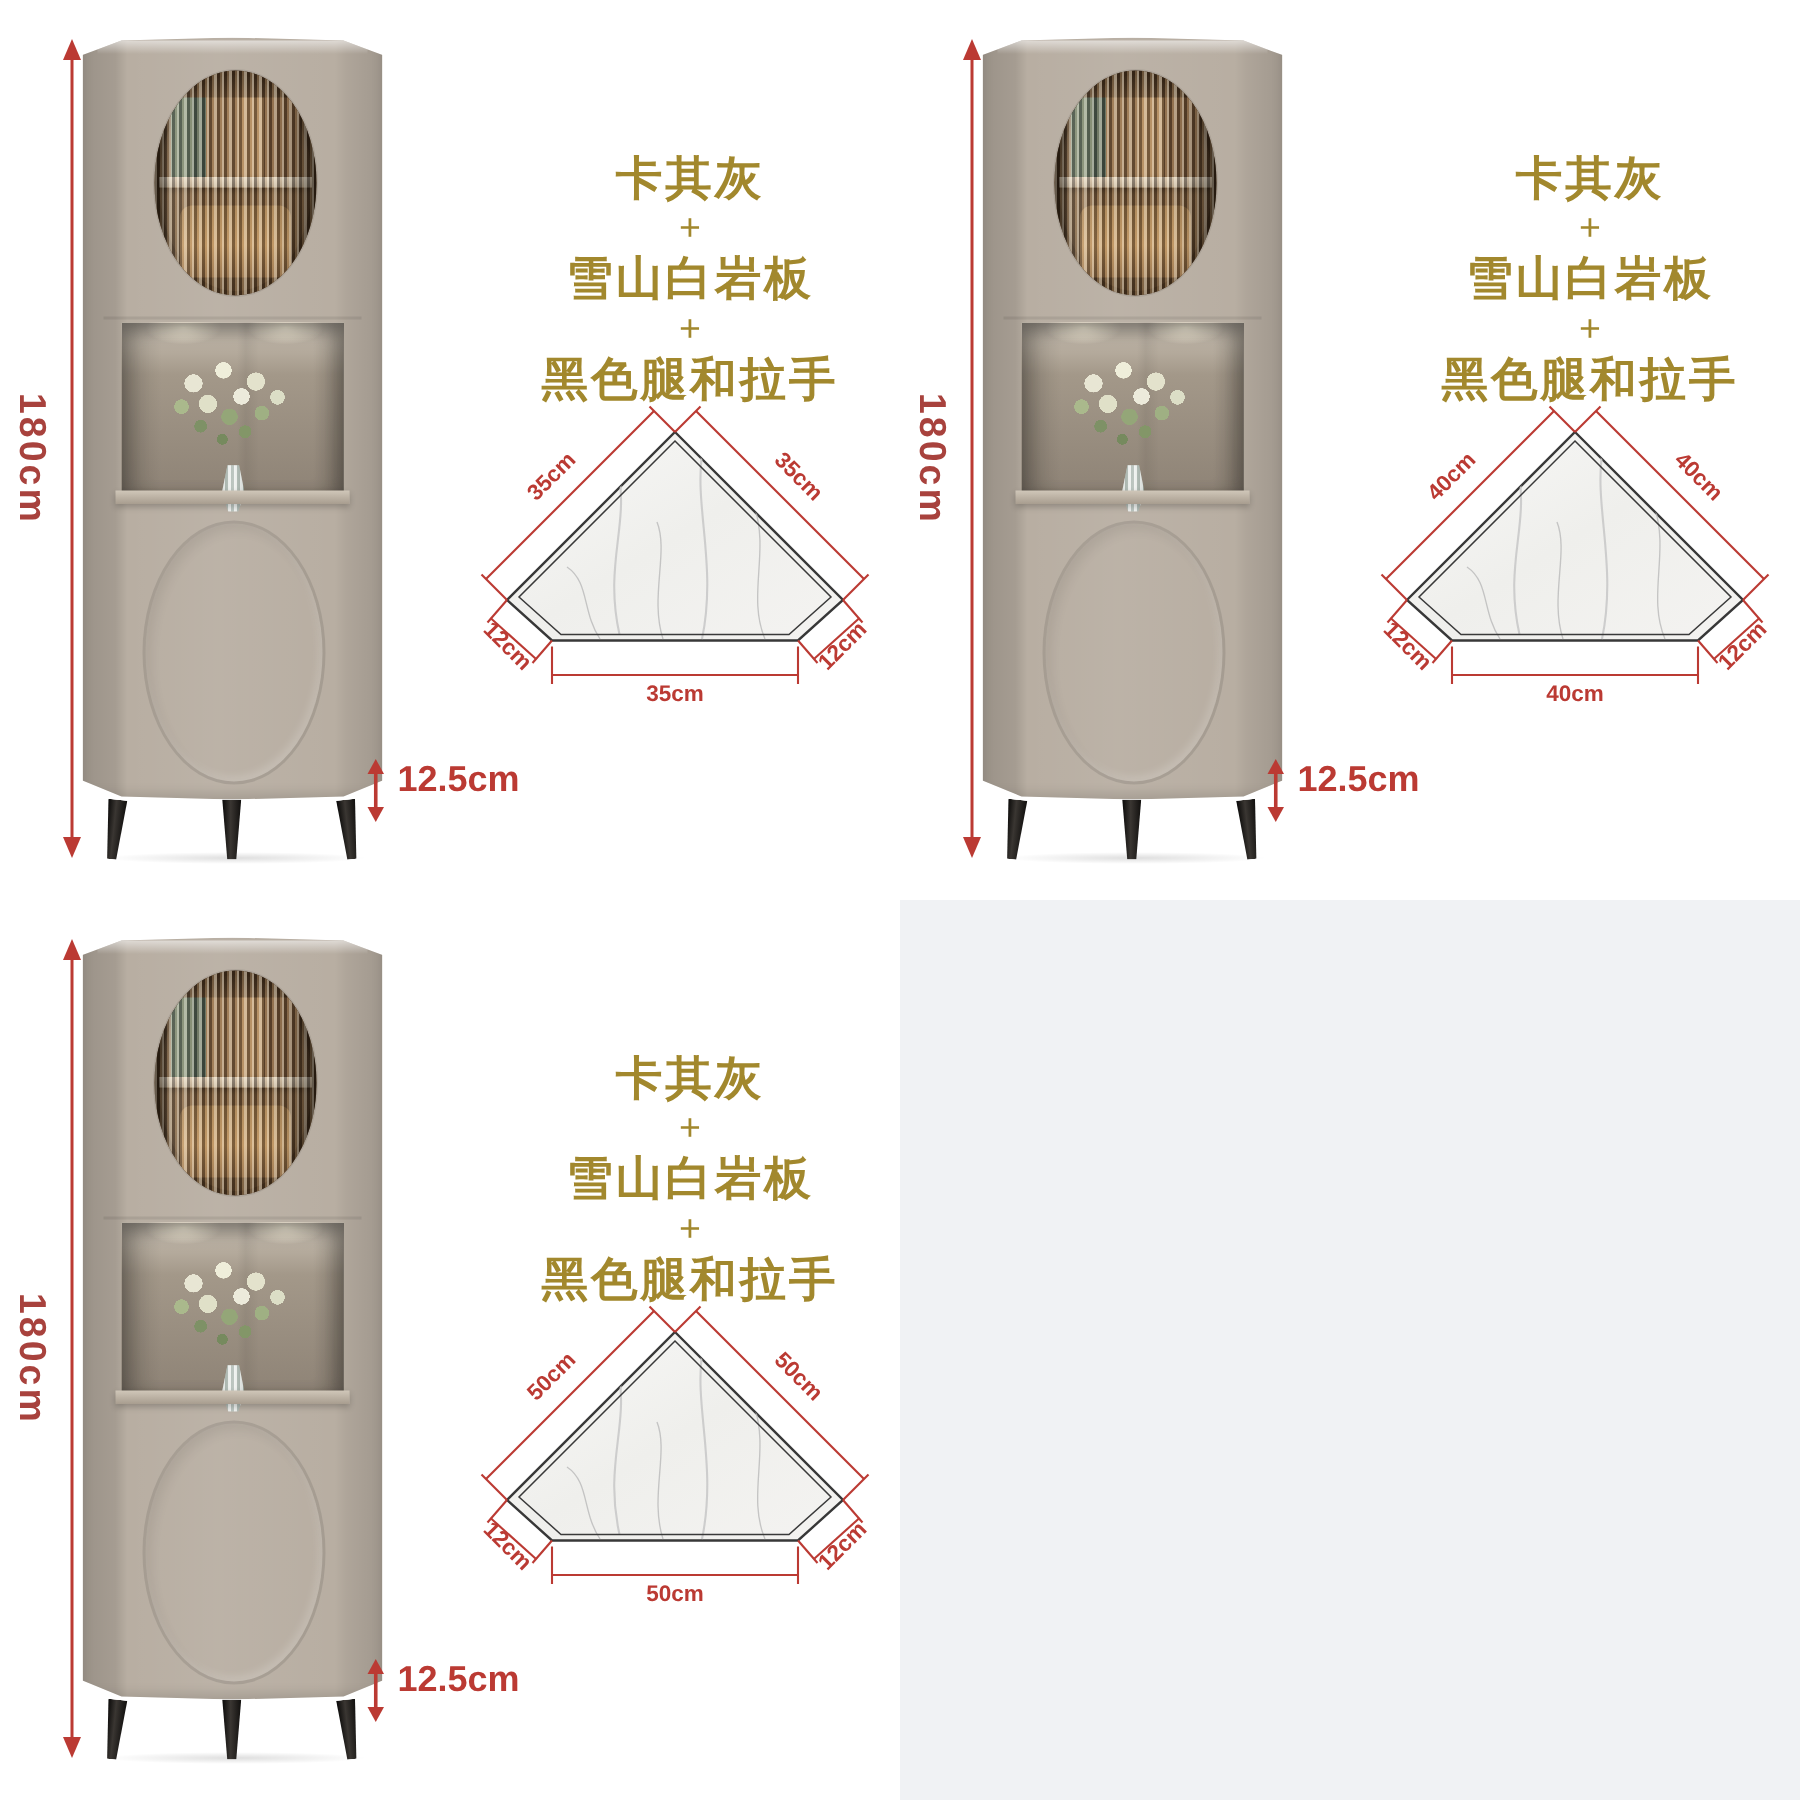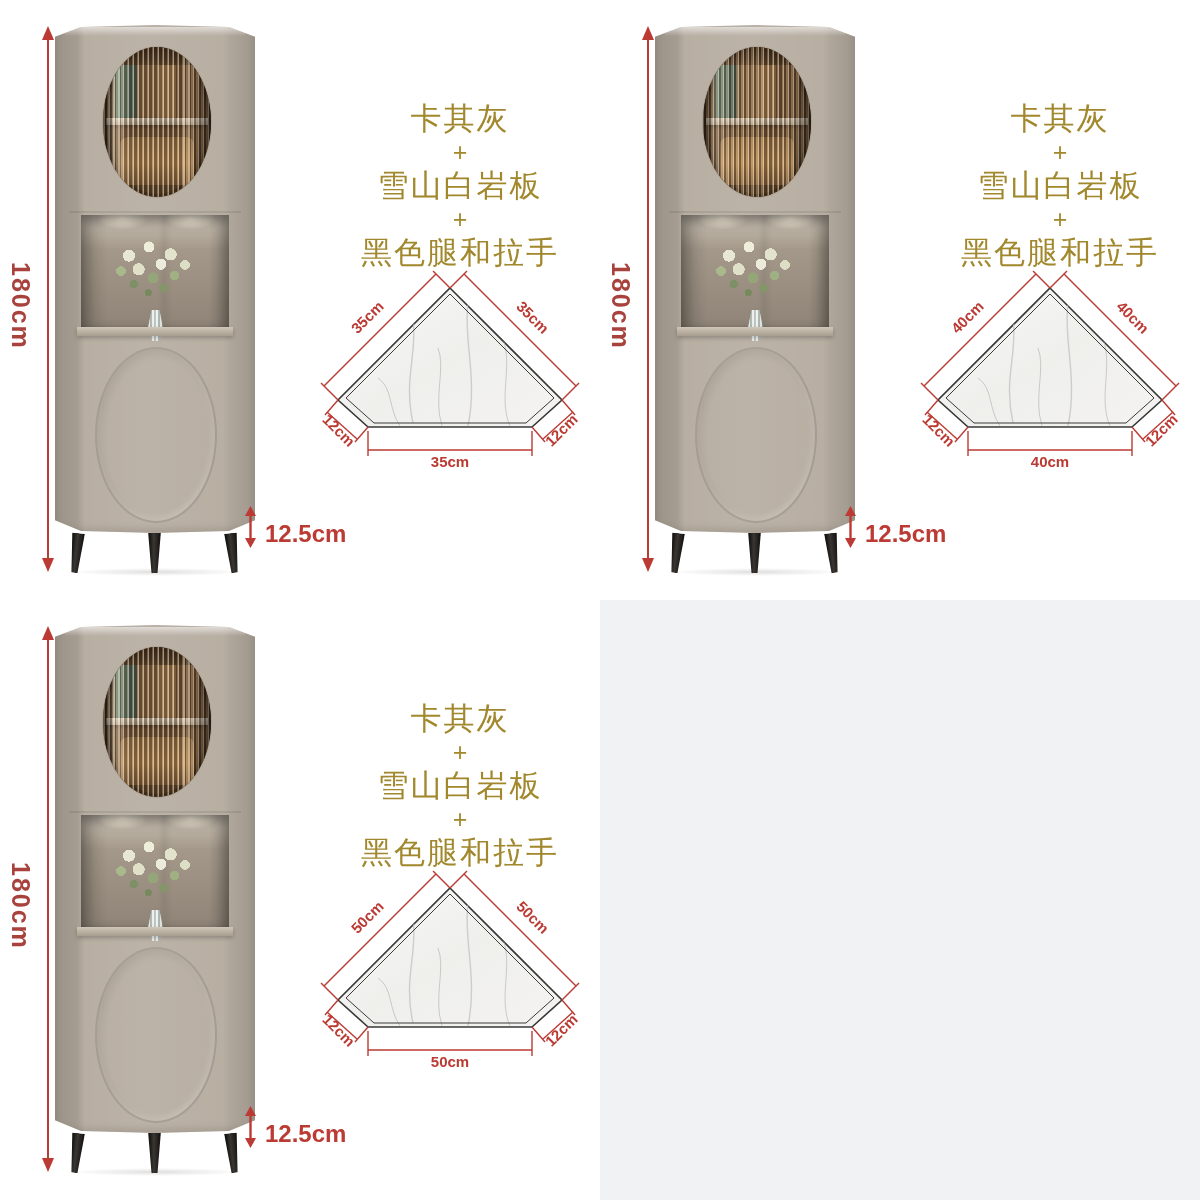--- a/index.html
+++ b/index.html
@@ -85,29 +85,29 @@
   .leg-r{left:170px;transform:rotate(-6deg);}
   .floor-shadow{position:absolute;left:14px;top:543px;width:176px;height:8px;
     background:radial-gradient(ellipse at center,rgba(0,0,0,0.13),transparent 70%);}
 
   
   .hdim{position:absolute;left:40px;top:26px;}
   .hdim line{stroke:#bb3a33;stroke-width:2;}
   .hdim polygon{fill:#bb3a33;}
   .hlabel{position:absolute;left:6px;top:262px;writing-mode:vertical-rl;text-orientation:mixed;
     font-size:25px;font-weight:bold;color:#a8423d;letter-spacing:2px;}
-  .legdim{position:absolute;left:244px;top:506px;height:42px;display:flex;align-items:flex-end;}
+  .legdim{position:absolute;left:244px;top:506px;height:42px;display:flex;align-items:flex-start;}
   .legdim svg{display:block;}
   .legdim line{stroke:#bb3a33;stroke-width:2.4;}
   .legdim polygon{fill:#bb3a33;}
   .leglabel{margin-left:8px;font-size:24px;font-weight:bold;color:#bb3a33;}
 
   
   .finish{position:absolute;left:335px;top:100px;width:250px;text-align:center;color:#a2882d;}
-  .finish .cjk{font-size:31px;line-height:37px;letter-spacing:2px;font-weight:400;}
+  .finish .cjk{font-size:31px;line-height:37px;letter-spacing:2px;font-weight:700;}
   .finish .plus{font-size:25px;line-height:30px;font-weight:400;}
 
   
   .topview{position:absolute;left:318px;top:258px;width:280px;height:214px;overflow:visible;}
   .topview .outer{fill:url(#marbleGrad);stroke:#383838;stroke-width:1.6;}
   .topview .inner{fill:none;stroke:#3a3a3a;stroke-width:1;}
   .topview .vein{fill:none;stroke:#c9c9c9;stroke-width:1.4;opacity:0.9;}
   .topview .vein2{fill:none;stroke:#b9b9b9;stroke-width:0.9;opacity:0.8;}
   .topview .red line{stroke:#bb3a33;stroke-width:1.4;fill:none;}
   .topview text{fill:#bb3a33;font-size:15px;font-weight:bold;text-anchor:middle;}

